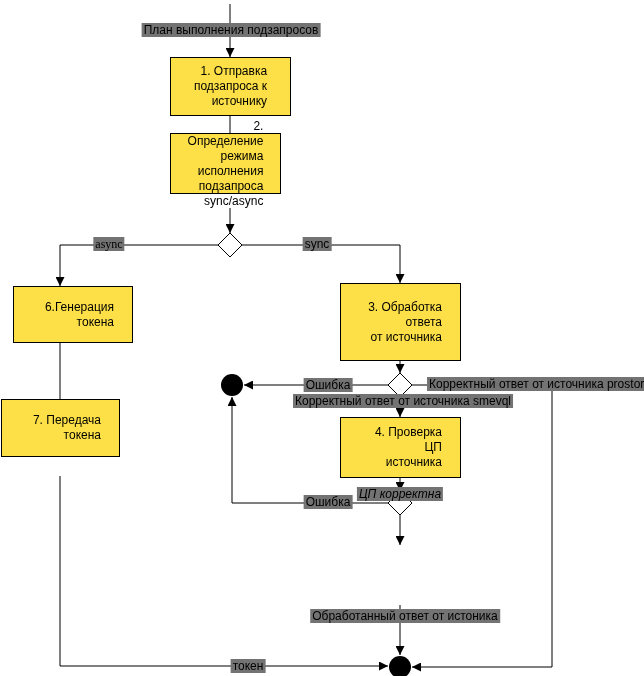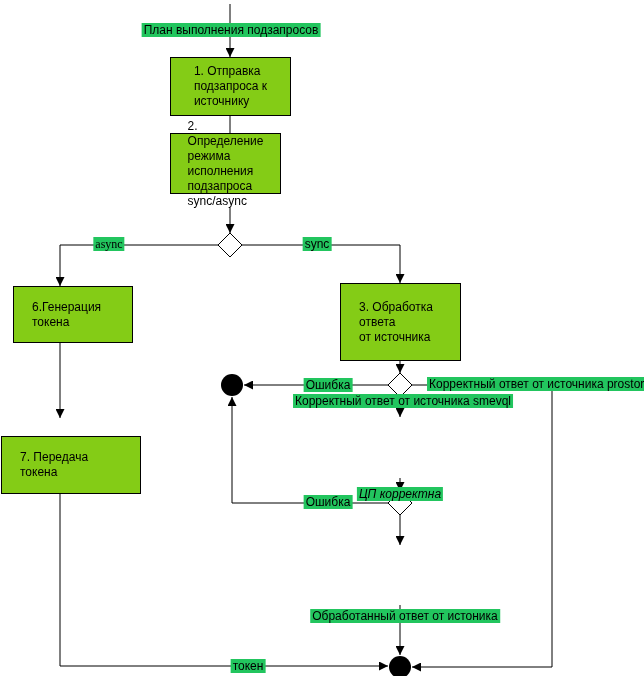--- a/index.html
+++ b/index.html
@@ -21,40 +21,40 @@
     position: absolute;
     left: 0;
     top: 0;
     width: 644px;
     height: 676px;
   }
   .node {
     position: absolute;
     box-sizing: border-box;
     border: 1px solid #000000;
-    background: #84cc16;
+    background: #fde047;
     display: flex;
     align-items: center;
     justify-content: center;
-    text-align: left;
+    text-align: right;
     white-space: pre-line;
     line-height: 15px;
     padding: 18px;
   }
   .b1 { left: 170px; top: 57px;  width: 121px; height: 59px; }
   .b2 { left: 170px; top: 133px; width: 111px; height: 61px; }
   .b3 { left: 340px; top: 283px; width: 121px; height: 78px; }
   .b4 { left: 340px; top: 417px; width: 121px; height: 61px; }
   .b5 { left: 340px; top: 545px; width: 121px; height: 60px; }
   .b6 { left: 13px;   top: 286px; width: 120px; height: 57px; }
-  .b7 { left: 1px;   top: 436px; width: 140px; height: 58px; }
+  .b7 { left: 1px;   top: 399px; width: 119px; height: 58px; }
   .edge-label {
     position: absolute;
     transform: translate(-50%, -50%);
-    background: #22c55e;
+    background: #737373;
     padding: 0 2px;
     white-space: nowrap;
     line-height: 14px;
   }
   .l-top       { left: 231px; top: 30px;  }
   .l-async     { left: 109px; top: 244px; font-family: Liberation Serif, serif; }
   .l-sync      { left: 317px; top: 244px; }
   .l-err1      { left: 328px; top: 385px; }
   .l-prostore  { left: 540px; top: 384px; }
   .l-smevql    { left: 403px; top: 401px; }
@@ -104,20 +104,22 @@
 
   <div class="node b1">1. Отправка
 подзапроса к
 источнику</div>
   <div class="node b2">2. Определение
 режима исполнения
 подзапроса
 sync/async</div>
   <div class="node b3">3. Обработка ответа
 от источника</div>
+  <div class="node b4">4. Проверка ЦП
+источника</div>
   <div class="node b6">6.Генерация токена</div>
   <div class="node b7">7. Передача токена</div>
 
   <span class="edge-label l-top">План выполнения подзапросов</span>
   <span class="edge-label l-async">async</span>
   <span class="edge-label l-sync">sync</span>
   <span class="edge-label l-err1">Ошибка</span>
   <span class="edge-label l-prostore">Корректный ответ от источника prostore</span>
   <span class="edge-label l-smevql">Корректный ответ от источника smevql</span>
   <span class="edge-label l-err2">Ошибка</span>

